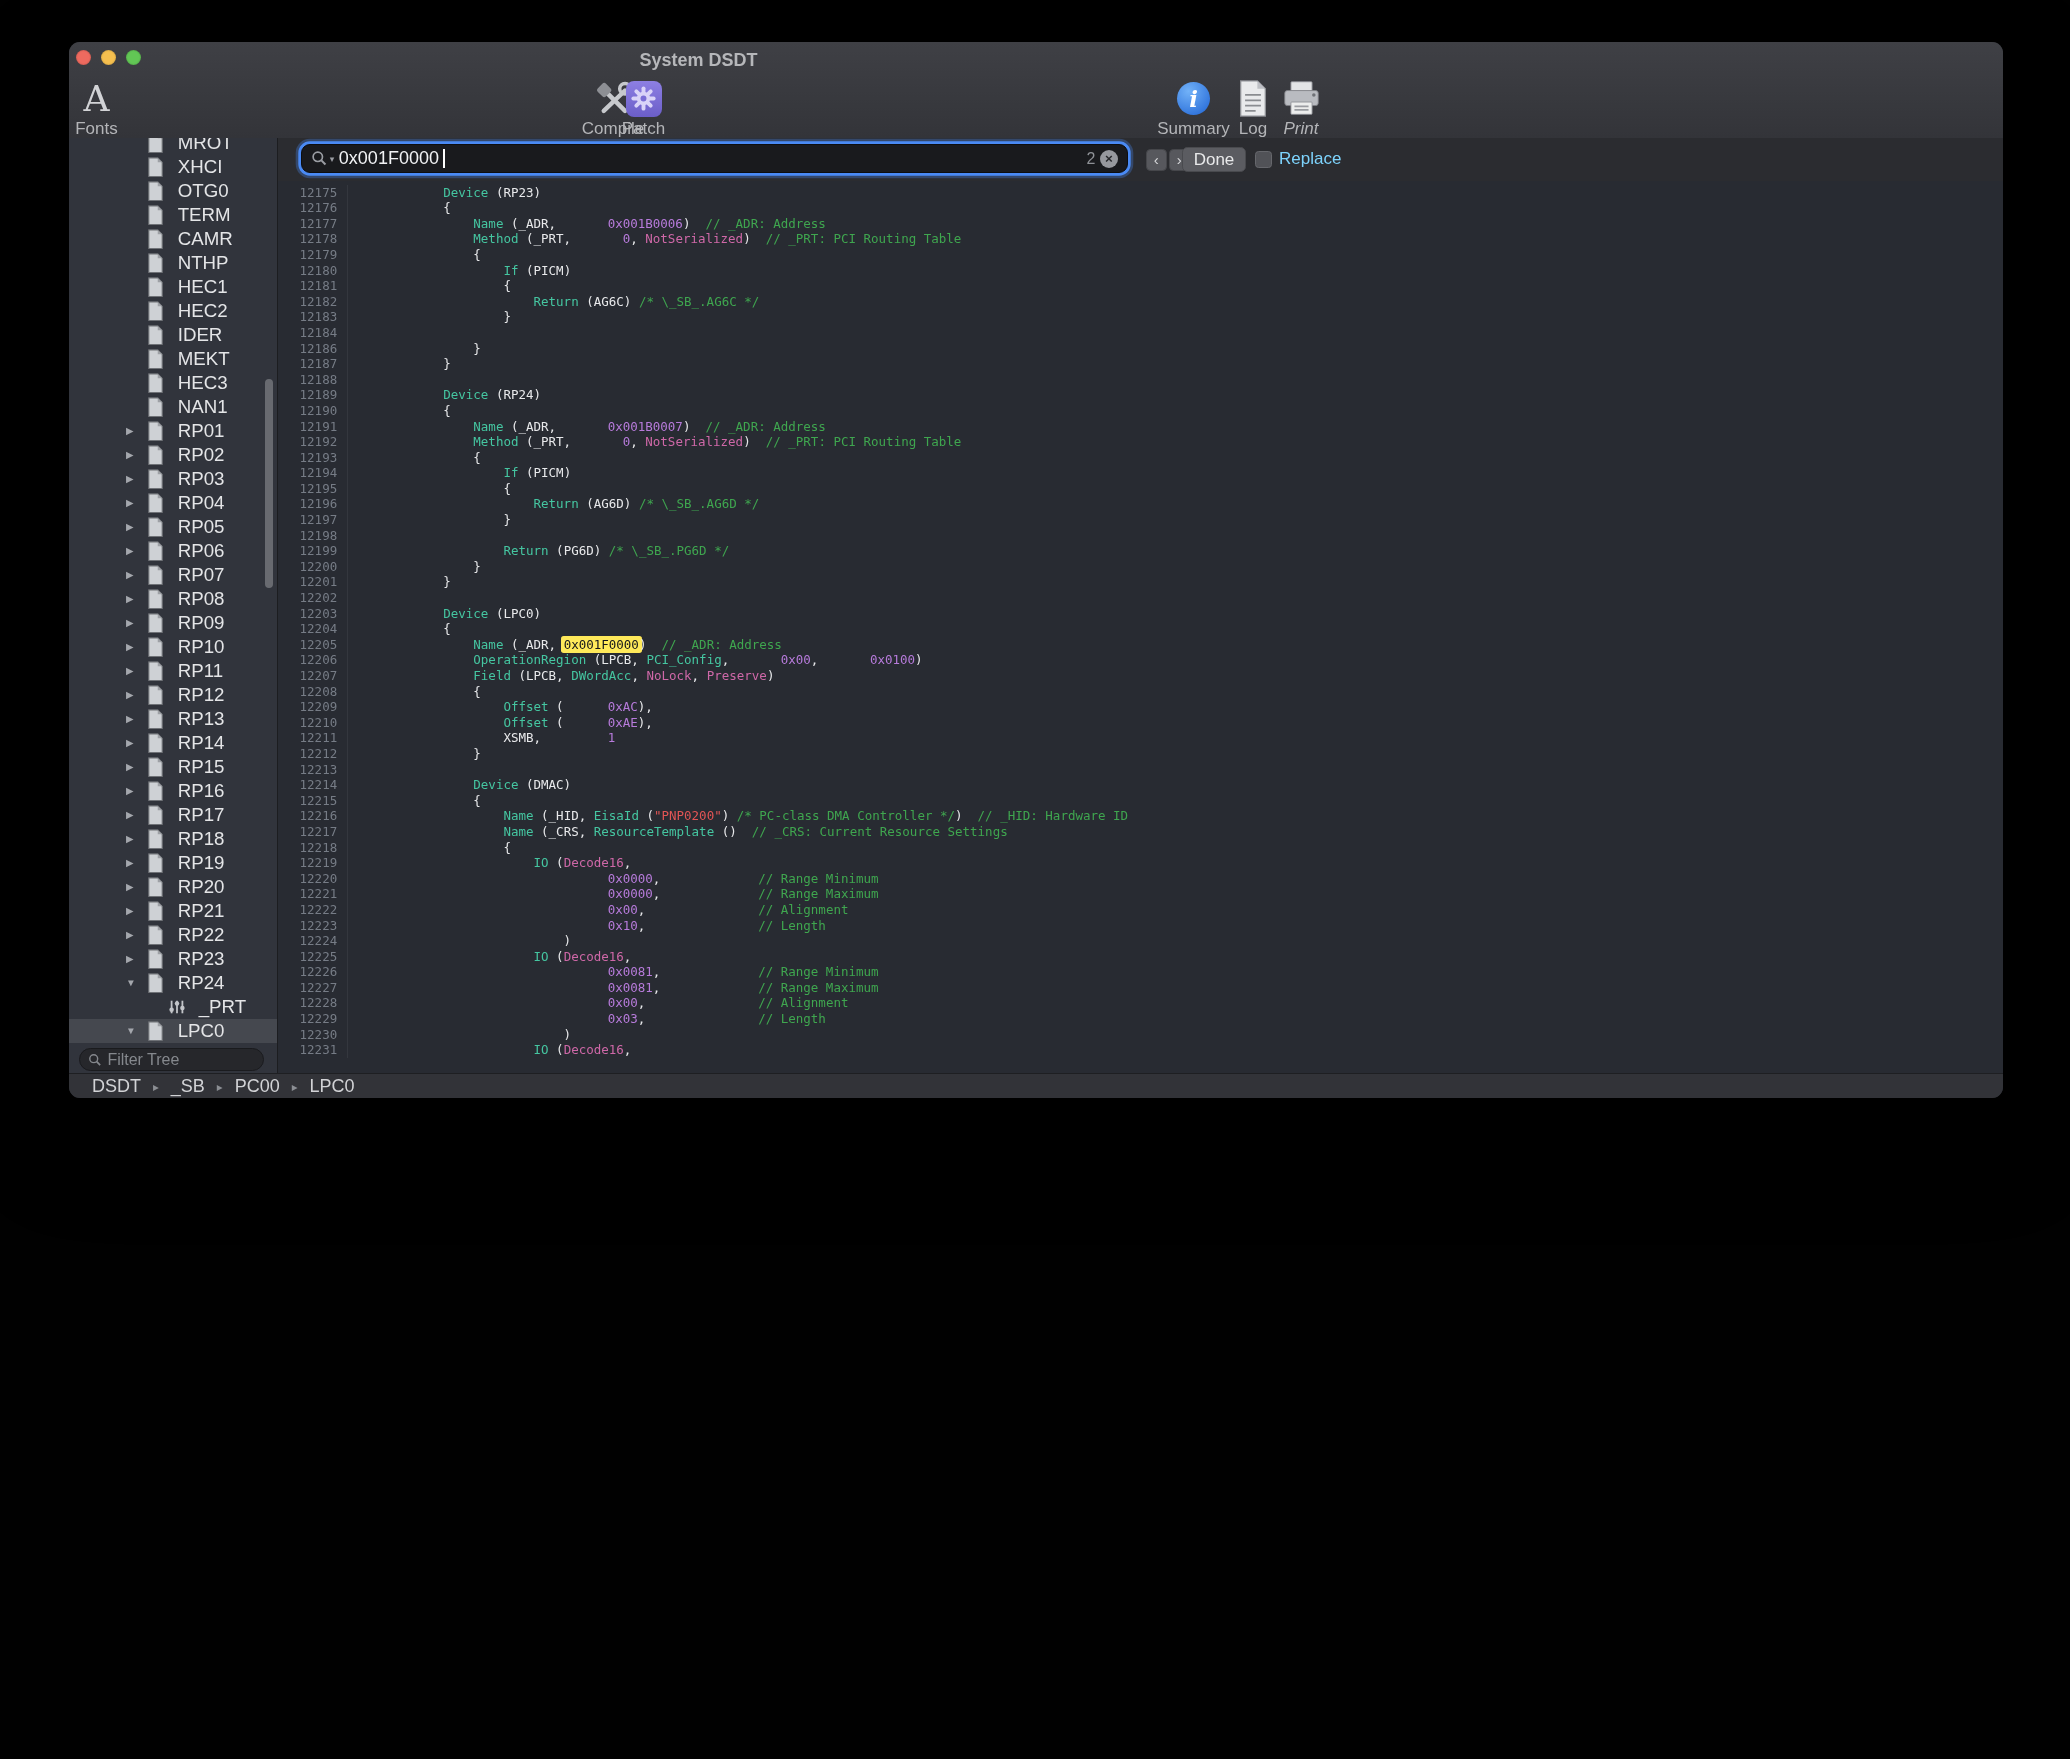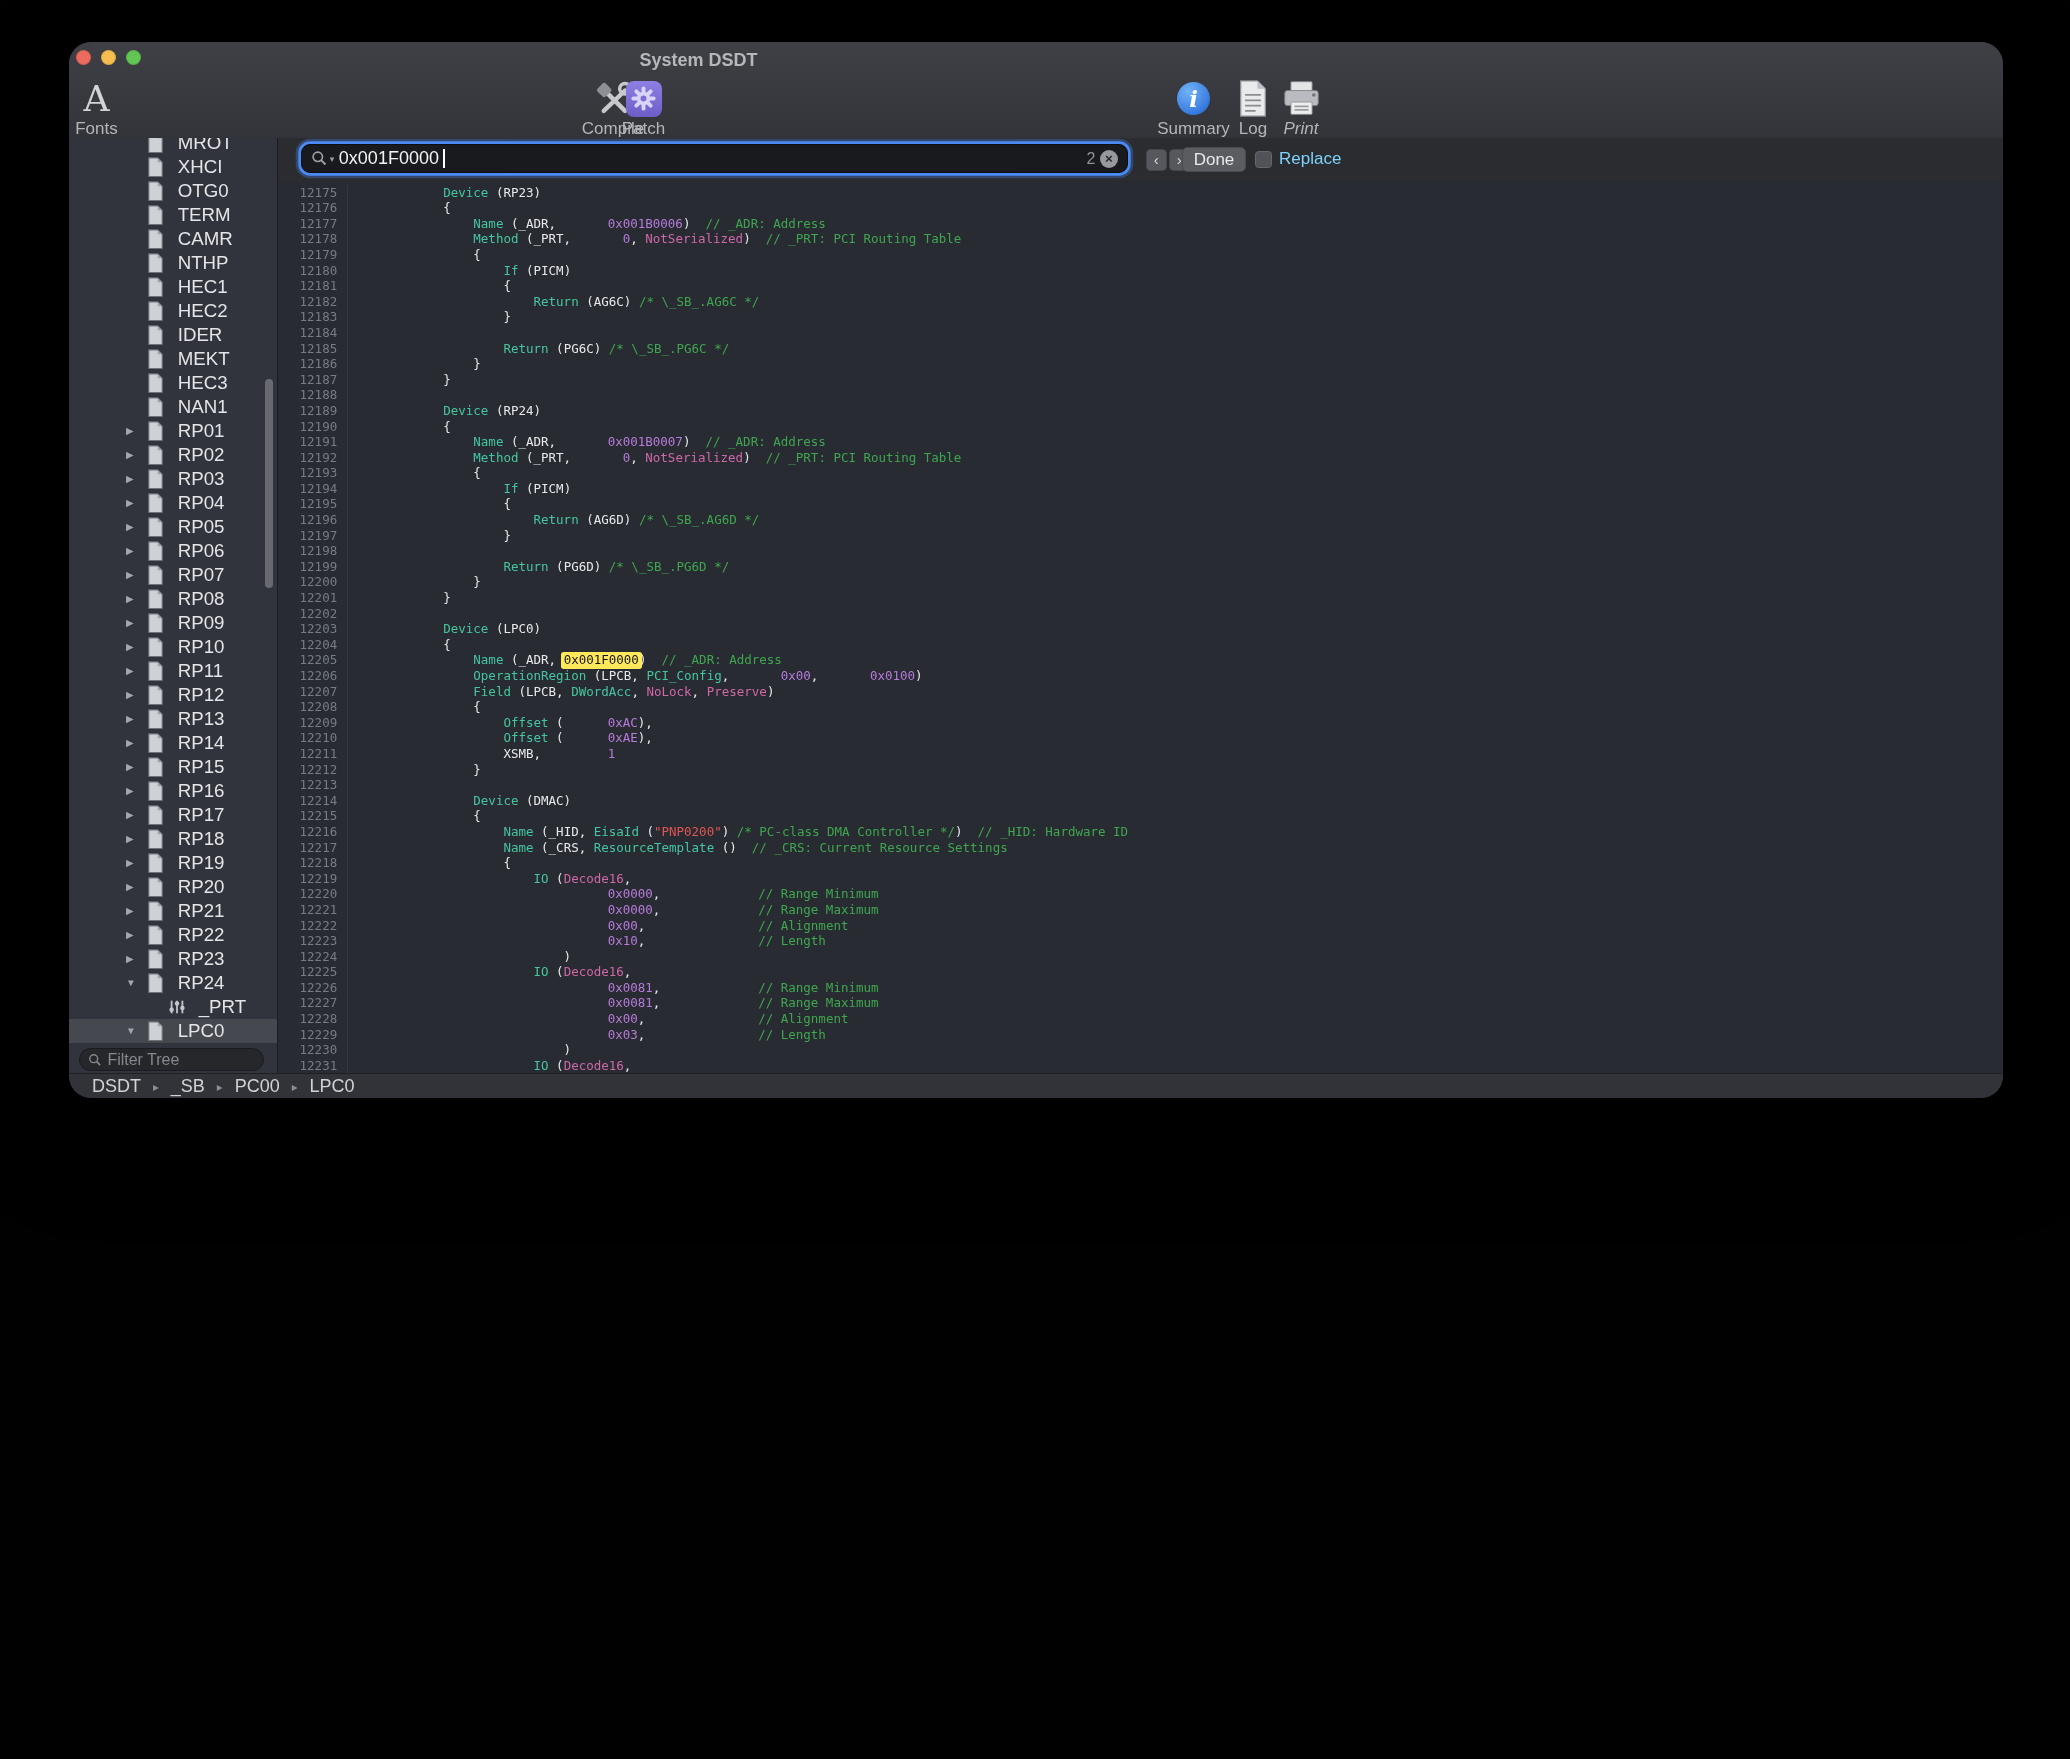--- a/index.html
+++ b/index.html
@@ -1,18 +1,18 @@
 <!DOCTYPE html>
 <html style="font-size:14.3px"><head>
 <meta charset="utf-8">
 <style>
   html,body{margin:0;padding:0;background:#000;}
   .screen{position:relative;width:2071px;height:1759px;background:#010101;overflow:hidden;
           font-family:"Liberation Sans",sans-serif;-webkit-font-smoothing:antialiased;}
-  .window{position:absolute;left:69px;top:42px;width:1934px;height:1056px;border-radius:22px;
+  .window{position:absolute;left:69px;top:42px;width:1934px;height:1056px;border-radius:11px;
           background:#282b32;overflow:hidden;
           box-shadow:0 0 0 0.9px rgba(0,0,0,.85),0 40px 89px rgba(0,0,0,.8);}
   
   .header{position:absolute;left:0;top:0;right:0;height:96px;
           background:linear-gradient(#3f4045,#333439);border-bottom:0.9px solid #202125;}
   .tl{position:absolute;top:8px;width:15px;height:15px;border-radius:50%;}
   .tl.red{left:7.1px;background:#ed6a5f;box-shadow:inset 0 0 1.8px rgba(0,0,0,.3);}
   .tl.yellow{left:32px;background:#f5bf4f;box-shadow:inset 0 0 1.8px rgba(0,0,0,.3);}
   .tl.green{left:57px;background:#62c655;box-shadow:inset 0 0 1.8px rgba(0,0,0,.3);}
   .title{position:absolute;top:8px;left:446px;width:367px;text-align:center;
@@ -637,24 +637,20 @@
           </div>
           <div class="code-row">
             <span class="ln">12183</span>
             <span class="lt"><span class="tok-p">                }</span></span>
           </div>
           <div class="code-row">
             <span class="ln">12184</span>
             <span class="lt"></span>
           </div>
           <div class="code-row">
-            <span class="ln">12185</span>
-            <span class="lt"><span class="tok-p">                </span><span class="tok-k">Return</span><span class="tok-p"> (PG6C) </span><span class="tok-c">/* \_SB_.PG6C */</span></span>
-          </div>
-          <div class="code-row">
             <span class="ln">12186</span>
             <span class="lt"><span class="tok-p">            }</span></span>
           </div>
           <div class="code-row">
             <span class="ln">12187</span>
             <span class="lt"><span class="tok-p">        }</span></span>
           </div>
           <div class="code-row">
             <span class="ln">12188</span>
             <span class="lt"></span>

